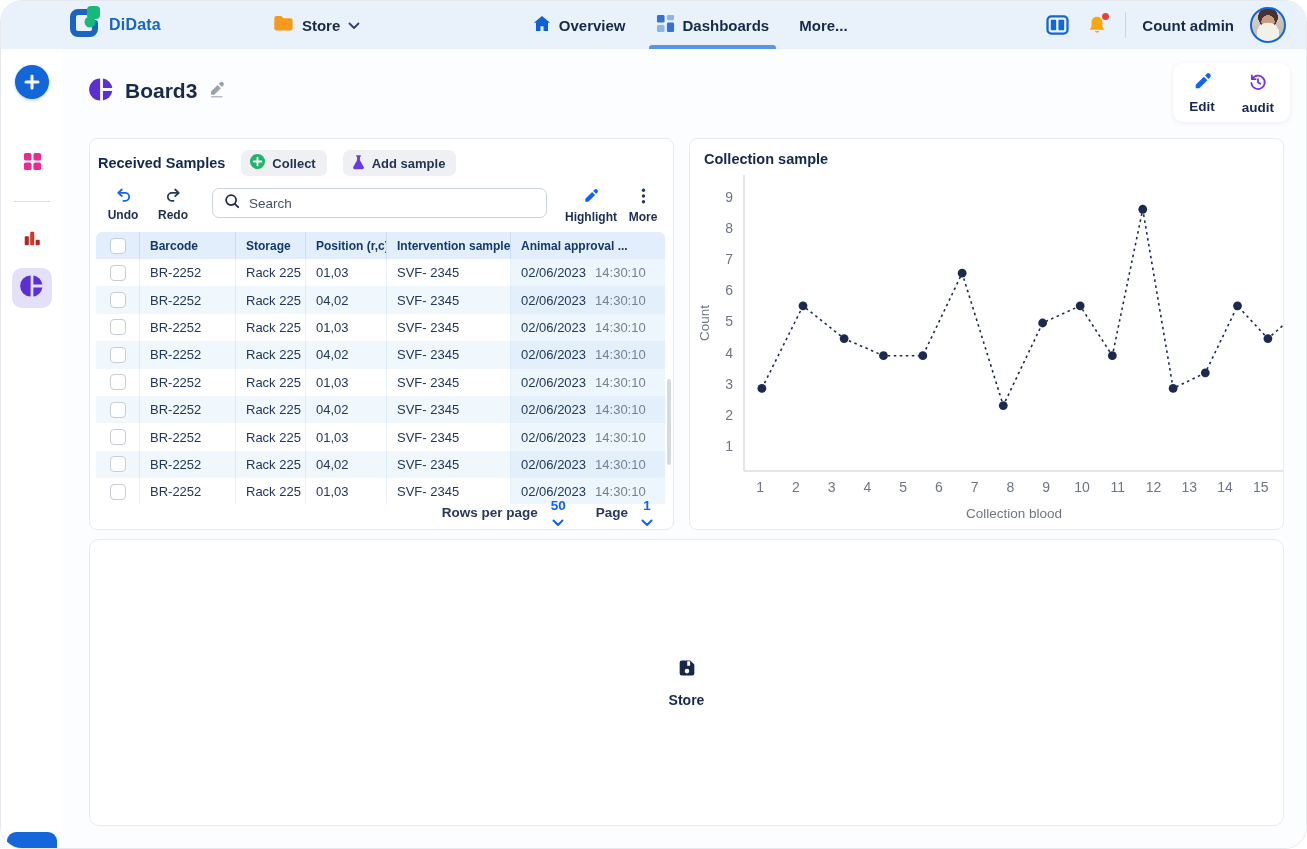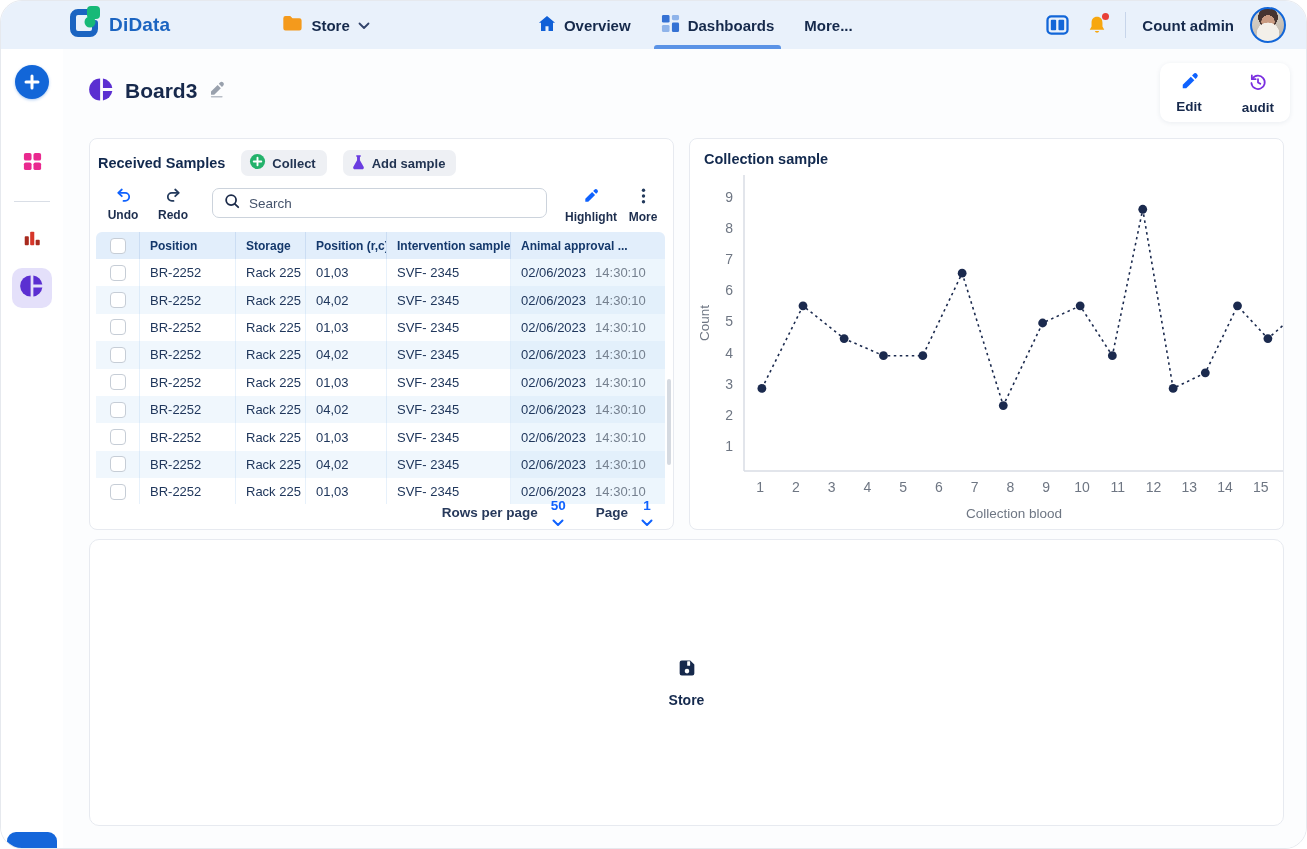--- a/index.html
+++ b/index.html
@@ -3,21 +3,21 @@
 <meta charset="utf-8">
 <style>
   * { box-sizing: border-box; margin: 0; padding: 0; }
   html,body { background:#ffffff; }
   body { font-family: "Liberation Sans", "DejaVu Sans", sans-serif; color:#1a2b4a; }
   .window { position:relative; width:1307px; height:849px; background:#fcfdfe; border-radius:22px; overflow:hidden; border:1px solid #e6e9ee; }
 
   
   .topbar { position:relative; height:48px; background:#e9f1fb; display:flex; align-items:center; padding:0 20px; }
   .logo { display:flex; align-items:center; gap:8px; margin-left:46px; }
-  .logo-text { font-size:19px; font-weight:800; color:#1b64c1; letter-spacing:.2px; }
+  .logo-text { font-size:16px; font-weight:800; color:#1b64c1; letter-spacing:.2px; }
   .workspace { display:flex; align-items:center; gap:8px; margin-left:112px; cursor:pointer; }
   .workspace-label { font-size:15px; font-weight:700; color:#15294b; }
   .topbar-spacer-a { flex:1.25; }
   .topbar-spacer-b { flex:1.45; }
   .topnav { display:flex; align-items:center; height:48px; }
   .nav-item { position:relative; display:flex; align-items:center; gap:8px; height:48px; padding:0 15px; cursor:pointer; font-size:15px; font-weight:700; color:#15294b; }
   .nav-item.active .nav-underline { position:absolute; left:8px; right:8px; bottom:0; height:4px; background:#5b93e6; border-radius:3px 3px 0 0; }
   .topbar-right { display:flex; align-items:center; gap:16px; }
   .icon-btn { display:flex; align-items:center; justify-content:center; width:24px; height:24px; cursor:pointer; position:relative; }
   .bell-dot { position:absolute; top:0; right:0; width:7px; height:7px; border-radius:50%; background:#e84038; }
@@ -35,21 +35,21 @@
   .fab-plus { width:34px; height:34px; border-radius:50%; background:#1266d8; display:flex; align-items:center; justify-content:center; cursor:pointer; box-shadow:0 1px 3px rgba(18,102,216,.35); }
   .side-item { width:40px; height:40px; border-radius:10px; display:flex; align-items:center; justify-content:center; cursor:pointer; }
   .side-item.active { background:#e4e0fa; }
   .side-divider { width:36px; height:1px; background:#d9dee6; margin:18px 0; }
   .corner-chip { position:absolute; left:6px; bottom:-14px; width:50px; height:30px; border-radius:9px; background:#1566da; cursor:pointer; }
 
   
   .main { position:absolute; left:62px; top:48px; right:0; bottom:0; padding:20px 22px 0 26px; background:#fcfdfe; }
   .page-header { display:flex; align-items:center; gap:11px; height:44px; margin-bottom:25px; }
   .page-title { font-size:21px; font-weight:800; color:#17294c; }
-  .actions-card { position:absolute; right:16px; top:14px; background:#ffffff; border-radius:10px; padding:9px 16px 7px; display:flex; gap:40px; box-shadow:0 1px 5px rgba(25,45,85,.08); }
+  .actions-card { position:absolute; right:16px; top:14px; background:#ffffff; border-radius:10px; padding:9px 16px 7px; display:flex; gap:27px; box-shadow:0 1px 5px rgba(25,45,85,.08); }
   .action { display:flex; flex-direction:column; align-items:center; gap:4px; cursor:pointer; }
   .action-label { font-size:13.5px; font-weight:600; color:#17294c; }
 
   .panels-row { display:flex; gap:15px; }
   .panel { background:#ffffff; border:1px solid #e7eaf0; border-radius:8px; }
   .panel-samples { width:585px; height:392px; position:relative; overflow:hidden; }
   .panel-chart { flex:1; height:392px; position:relative; overflow:hidden; }
   .panel-store { margin-top:9px; height:287px; border-radius:10px; display:flex; flex-direction:column; align-items:center; justify-content:center; gap:9px; }
 
   
@@ -326,21 +326,21 @@
             <span class="tool-label">More</span>
           </div>
         </div>
 
         <div class="table">
           <div class="thead">
             <div class="th col-check">
               <span class="checkbox"></span>
             </div>
 
-          <div class="th col-1">Position</div>
+          <div class="th col-1">Barcode</div>
               <div class="th col-2">Storage</div>
               <div class="th col-3">Position (r,c)</div>
               <div class="th col-4">Intervention sample ...</div>
               <div class="th col-5">Animal approval ...</div>
             </div>
           <div>
 
           <div class="tr">
                 <div class="td col-check">
                   <span class="checkbox"></span>

